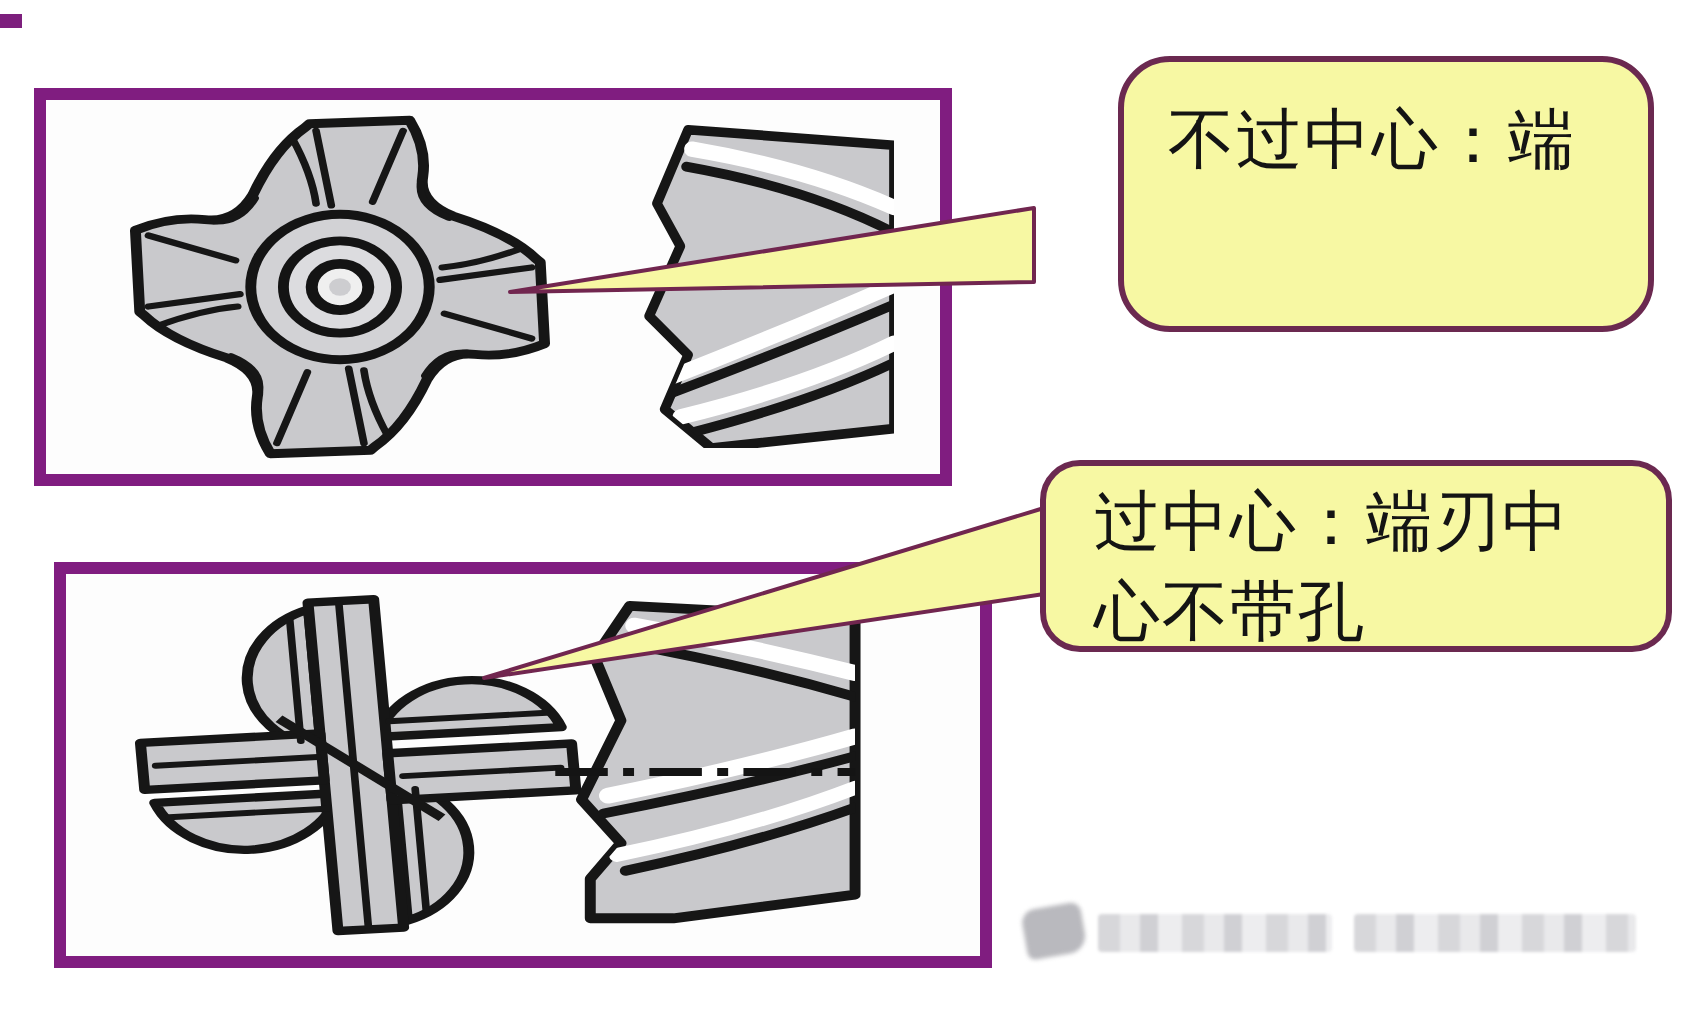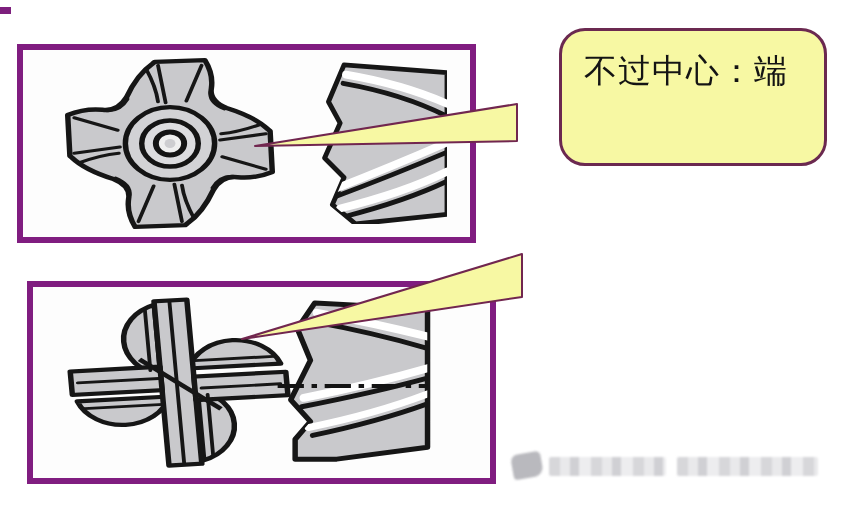--- a/index.html
+++ b/index.html
@@ -129,20 +129,24 @@
 
   <svg class="leader-overlay" width="852" height="505" viewBox="0 0 852 505">
     <path d="M 255,146 L 517,104 L 517,141 Z" fill="#f7f8a3" stroke="#71264f" stroke-width="2" stroke-linejoin="round"></path>
     <path d="M 242,339 L 522,254 L 522,297 Z" fill="#f7f8a3" stroke="#71264f" stroke-width="2" stroke-linejoin="round"></path>
   </svg>
 
   <div class="callout callout-top">
     <div class="line">不过中心：端</div>
   </div>
 
+  <div class="callout callout-bottom">
+    <div class="line">过中心：端刃中</div>
+    <div class="line">心不带孔</div>
+  </div>
 
   <div class="watermark">
     <div class="wm-blob"></div>
     <div class="wm-strip s1"></div>
     <div class="wm-strip s2"></div>
   </div>
 
 </div>
 
 </body></html>

